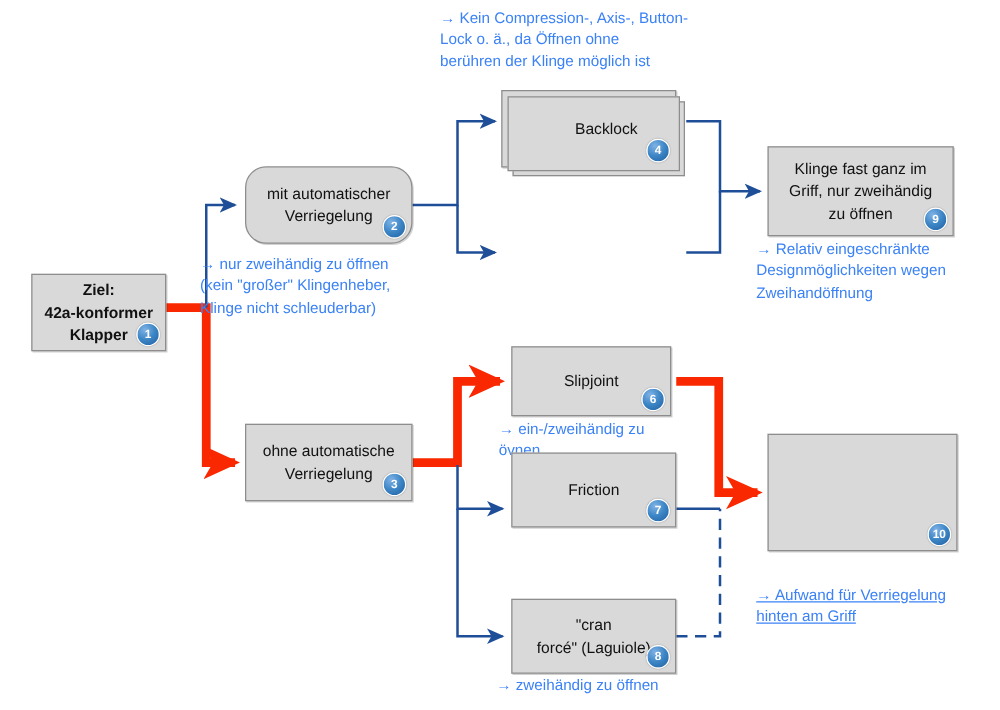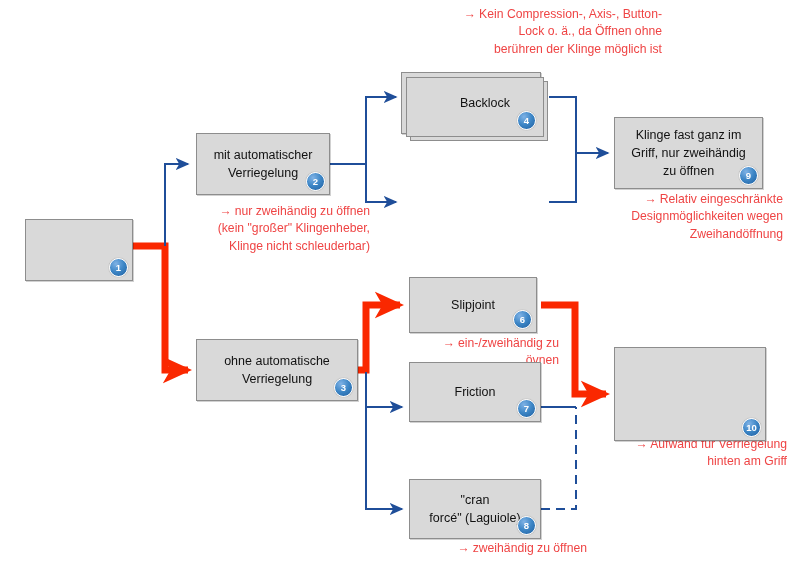--- a/index.html
+++ b/index.html
@@ -57,22 +57,22 @@
     line-height:17px;
     text-align:center;
     z-index:6;
     box-shadow:0 0 1px rgba(0,0,0,.5);
   }
 
   .note{
     position:absolute;
     font-size:12.2px;
     line-height:1.42;
-    color:#ef4444;
-    text-align:right;
+    color:#3b82f6;
+    text-align:left;
     white-space:pre-line;
     z-index:2;
   }
 </style>
 </head>
 <body>
 
 <div id="canvas">
 
   <svg class="edges" viewBox="0 0 800 568">
@@ -101,30 +101,33 @@
     <path d="M366,407 L366,509 L402,509" fill="none" stroke="#1f4e99" stroke-width="2" marker-end="url(#arrow-blue)"></path>
 
     <path d="M541,305 L575,305 L575,394 L606,394" fill="none" stroke="#fa2800" stroke-width="7" marker-end="url(#arrow-red)"></path>
 
     <path d="M541,407 L576,407" fill="none" stroke="#1f4e99" stroke-width="2"></path>
 
     <path d="M541,509 L576,509 L576,407" fill="none" stroke="#1f4e99" stroke-width="2" stroke-dasharray="9,6"></path>
   </svg>
 
   <div class="node bold" style="left:25px;top:219px;width:108px;height:62px;">
+    <span class="label">Ziel:
+42a-konformer
+Klapper</span>
     <span class="badge">1</span>
   </div>
 
-  <div class="node" style="left:196px;top:133px;width:134px;height:62px;">
+  <div class="node" style="left:196px;top:133px;width:134px;height:62px;border-radius:17px;">
     <span class="label">mit automatischer
 Verriegelung</span>
     <span class="badge">2</span>
   </div>
 
-  <div class="node" style="left:196px;top:339px;width:162px;height:62px;">
+  <div class="node" style="left:196px;top:339px;width:134px;height:62px;">
     <span class="label">ohne automatische
 Verriegelung</span>
     <span class="badge">3</span>
   </div>
 
   <div class="node stack" style="left:401px;top:72px;width:140px;height:62px;padding-left:28px;">
     <span class="label">Backlock</span>
     <span class="badge">4</span>
   </div>
 
@@ -160,17 +163,17 @@
 Lock o. ä., da Öffnen ohne
 berühren der Klinge möglich ist</div>
   <div class="note" style="left:160px;top:203px;width:210px;">→ nur zweihändig zu öffnen
 (kein "großer" Klingenheber,
 Klinge nicht schleuderbar)</div>
   <div class="note" style="left:605px;top:191px;width:178px;">→ Relativ eingeschränkte
 Designmöglichkeiten wegen
 Zweihandöffnung</div>
   <div class="note" style="left:399px;top:335px;width:160px;">→ ein-/zweihändig zu
 övnen</div>
-  <div class="note" style="left:605px;top:436px;width:182px;">→ Aufwand für Verriegelung
+  <div class="note" style="left:605px;top:468px;width:182px;text-decoration:underline;">→ Aufwand für Verriegelung
 hinten am Griff</div>
   <div class="note" style="left:397px;top:540px;width:190px;">→ zweihändig zu öffnen</div>
 
 </div>
 
 </body></html>

